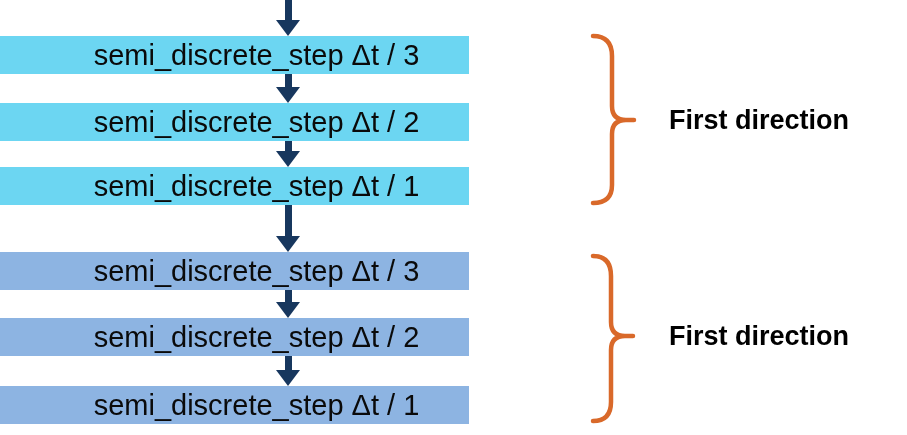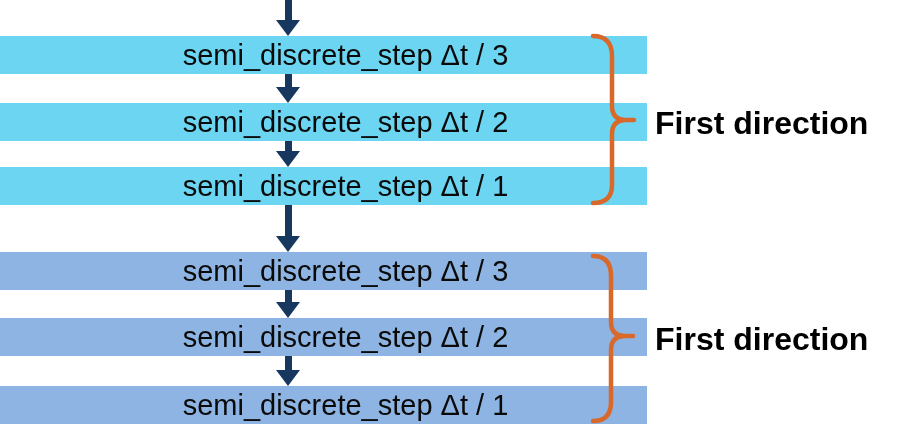--- a/index.html
+++ b/index.html
@@ -3,21 +3,21 @@
 <meta charset="utf-8">
 <style>
   html,body{margin:0;padding:0;background:#fff;}
   .canvas{
     position:relative;width:907px;height:435px;overflow:hidden;
     background:var(--bg,#fff);
     font-family:"Liberation Sans","DejaVu Sans",sans-serif;
   }
   
   .bar{
-    position:absolute;left:0;width:647px;height:38px;
+    position:absolute;left:0;width:469px;height:38px;
     display:flex;align-items:center;justify-content:center;
     padding-left:44px;box-sizing:border-box;
     font-size:29px;line-height:1;color:var(--bar-text,#0a0a0a);
     white-space:nowrap;
   }
   .bar.cyan{background:var(--cyan,#6cd6f2);}
   .bar.peri{background:var(--peri,#8db4e2);}
   .b1{top:36px;} .b2{top:103px;} .b3{top:167px;}
   .b4{top:252px;} .b5{top:318px;} .b6{top:386px;}
   
@@ -35,22 +35,22 @@
   .a1{top:74px;height:29px;}
   .a2{top:141px;height:26px;}
   .a3{top:205px;height:47px;}
   .a4{top:290px;height:28px;}
   .a5{top:356px;height:30px;}
   
   .brace{position:absolute;}
   .brace path{fill:none;stroke:var(--bracket,#d9692a);stroke-width:4.5px;stroke-linecap:round;}
   
   .glabel{
-    position:absolute;left:655px;
-    font-size:32px;font-weight:bold;color:var(--label-text,#000);
+    position:absolute;left:669px;
+    font-size:27px;font-weight:bold;color:var(--label-text,#000);
     white-space:nowrap;line-height:1;
   }
   .g1{top:107px;} .g2{top:323px;}
 </style>
 </head>
 <body>
 
 <div class="canvas">
 
   <div class="arrow a0">

